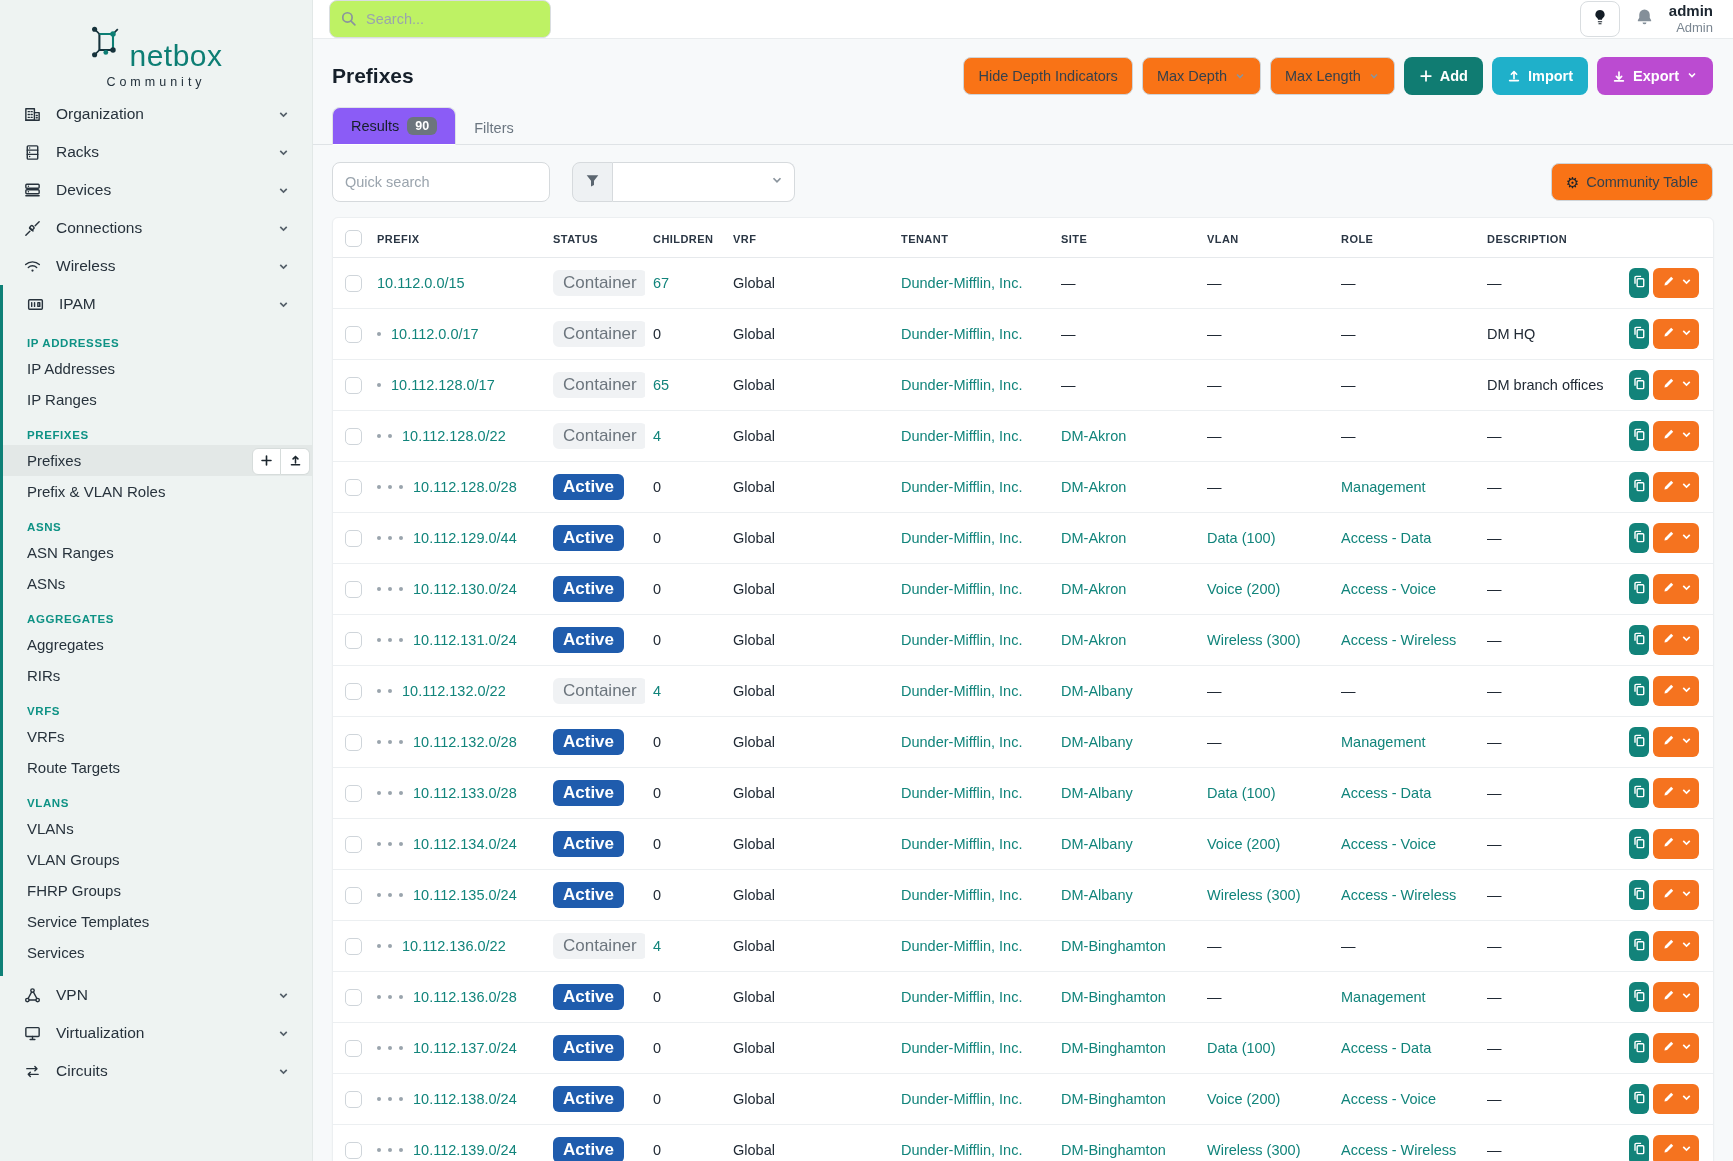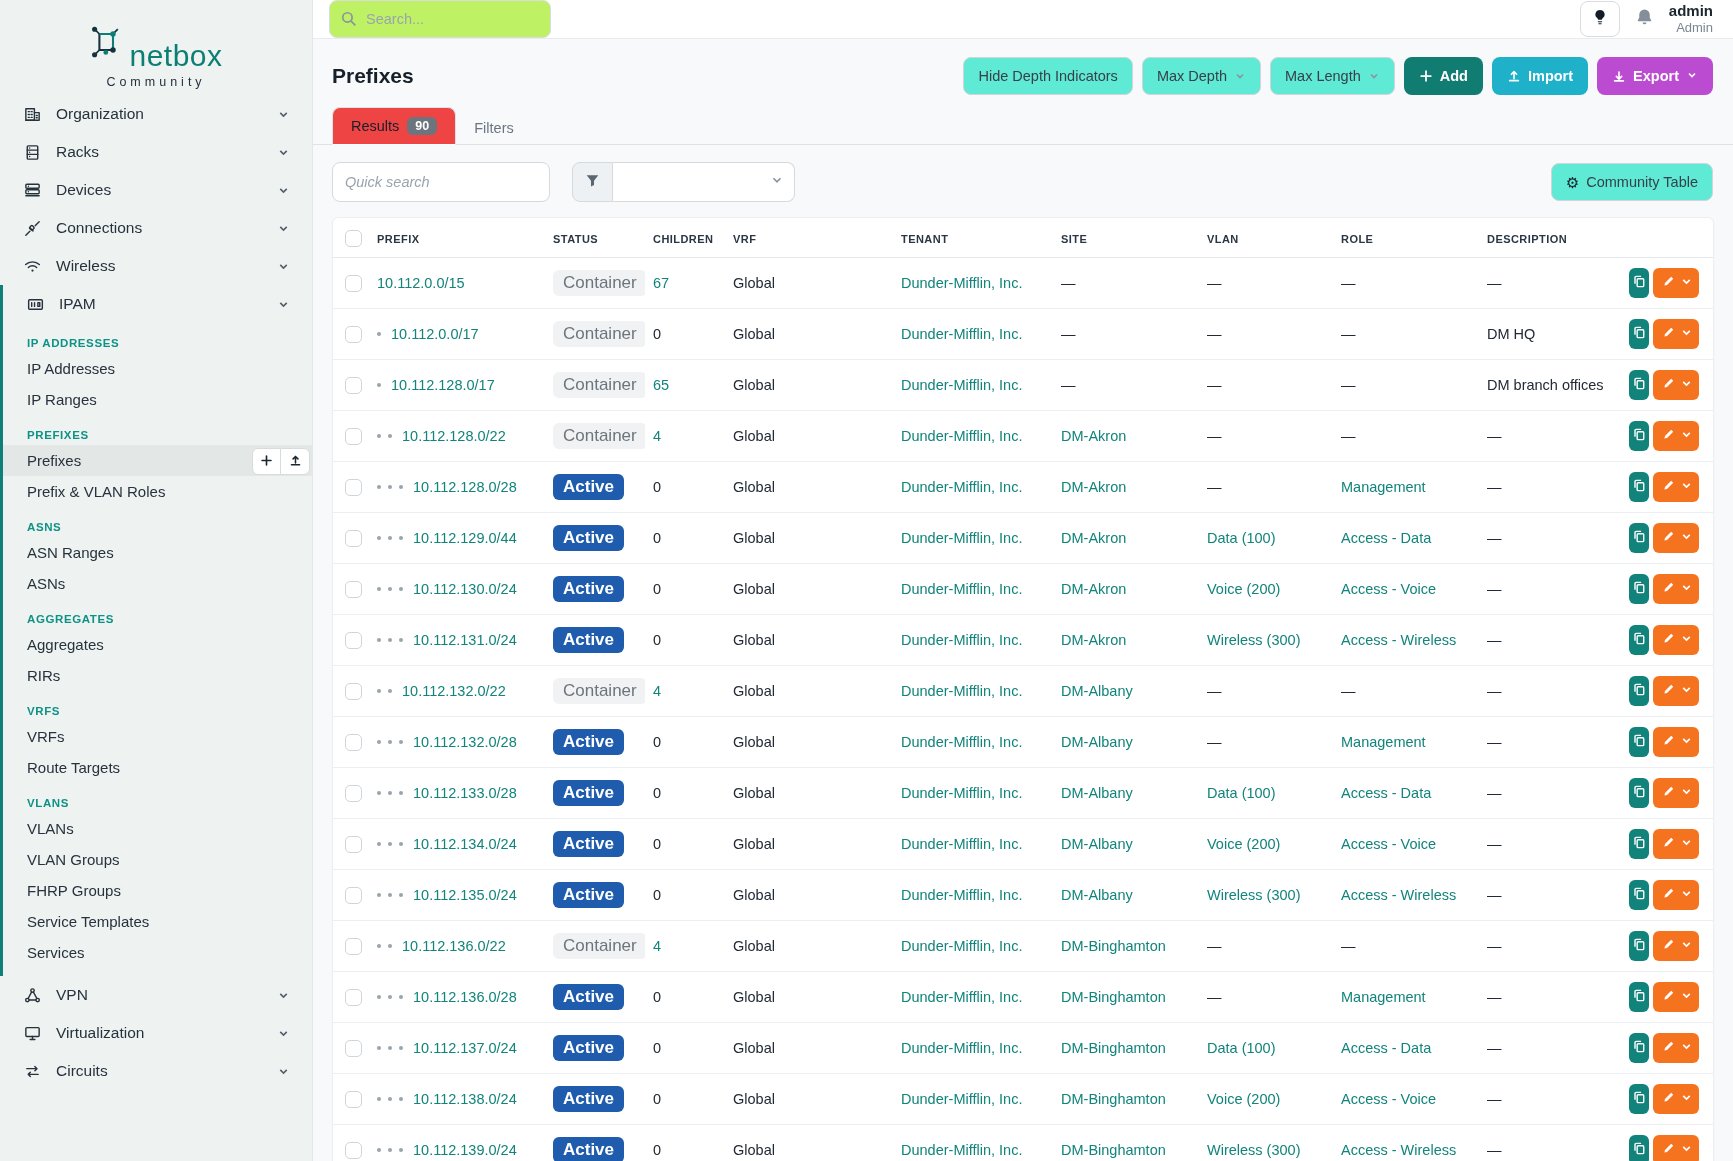--- a/index.html
+++ b/index.html
@@ -38,34 +38,34 @@
   .bulb-btn { width:40px; height:36px; background:#fff; border:1px solid #d9dde0; border-radius:8px; display:flex; align-items:center; justify-content:center; cursor:pointer; }
   .bell-btn { display:flex; cursor:pointer; }
   .user-block { text-align:right; line-height:1.2; }
   .user-name { font-size:15px; font-weight:700; color:#1c2630; }
   .user-role { font-size:13px; color:#7a8691; }
 
   .page-head { display:flex; align-items:center; padding:18px 20px 6px 19px; }
   .page-title { font-size:21px; font-weight:700; color:#16202a; }
   .head-actions { margin-left:auto; display:flex; align-items:center; gap:9px; }
   .btn { display:inline-flex; align-items:center; gap:7px; height:38px; padding:0 14px; border-radius:8px; font-size:14.5px; cursor:pointer; border:1px solid transparent; }
-  .btn-outline { background:#5eead4; border-color:#cfd5d9; color:#37414b; }
+  .btn-outline { background:#f97316; border-color:#cfd5d9; color:#37414b; }
   .btn-outline .chev { color:#8a949d; display:flex; }
   .btn-add { background:#107c72; color:#fff; font-weight:600; }
   .btn-import { background:#1fb0ca; color:#fff; font-weight:600; }
   .btn-export { background:#bb4bd1; color:#fff; font-weight:600; }
   .btn .bicn { display:flex; }
 
   .tabs-row { display:flex; align-items:flex-end; padding:6px 20px 0 19px; border-bottom:1px solid #dfe3e6; }
   .tab { display:flex; align-items:center; gap:8px; padding:9px 18px; font-size:14.5px; color:#6b7680; cursor:pointer; margin-bottom:-1px; }
-  .tab.active { background:#ef4444; border:1px solid #dfe3e6; border-bottom-color:#fff; border-radius:8px 8px 0 0; color:#16202a; font-weight:500; }
+  .tab.active { background:#8b5cf6; border:1px solid #dfe3e6; border-bottom-color:#fff; border-radius:8px 8px 0 0; color:#16202a; font-weight:500; }
   .tab-badge { background:#6c757d; color:#fff; font-size:12.5px; font-weight:600; padding:2px 8px; border-radius:6px; }
 
   .controls-row { display:flex; align-items:center; padding:17px 20px 15px 19px; }
-  .qsearch input { width:218px; height:40px; border:1px solid #d6dadd; border-radius:8px; padding:0 12px; font-size:14.5px; outline:none; color:#212a35; background:#fff;font-style:italic; }
+  .qsearch input { width:218px; height:40px; border:1px solid #d6dadd; border-radius:8px; padding:0 12px; font-size:14.5px; outline:none; color:#212a35; background:#fff; }
   .qsearch input::placeholder { color:#9aa4ad; }
   .filter-group { display:flex; margin-left:22px; height:40px; }
   .funnel-btn { width:41px; background:#eef1f3; border:1px solid #d6dadd; border-radius:8px 0 0 8px; display:flex; align-items:center; justify-content:center; color:#5b6670; cursor:pointer; }
   .filter-select { width:182px; background:#fff; border:1px solid #d6dadd; border-left:none; border-radius:0 8px 8px 0; display:flex; align-items:center; justify-content:flex-end; padding:0 10px; color:#8a949d; cursor:pointer; }
   .cfg-btn { margin-left:auto; }
   .gear-glyph { font-size:15px; line-height:1; color:#16202a; }
 
   
   .table-card { margin:0 19px; background:#fff; border-radius:6px; border:1px solid #eceff1; box-shadow:0 1px 2px rgba(20,30,40,.04); }
   table { width:100%; border-collapse:collapse; table-layout:fixed; }

